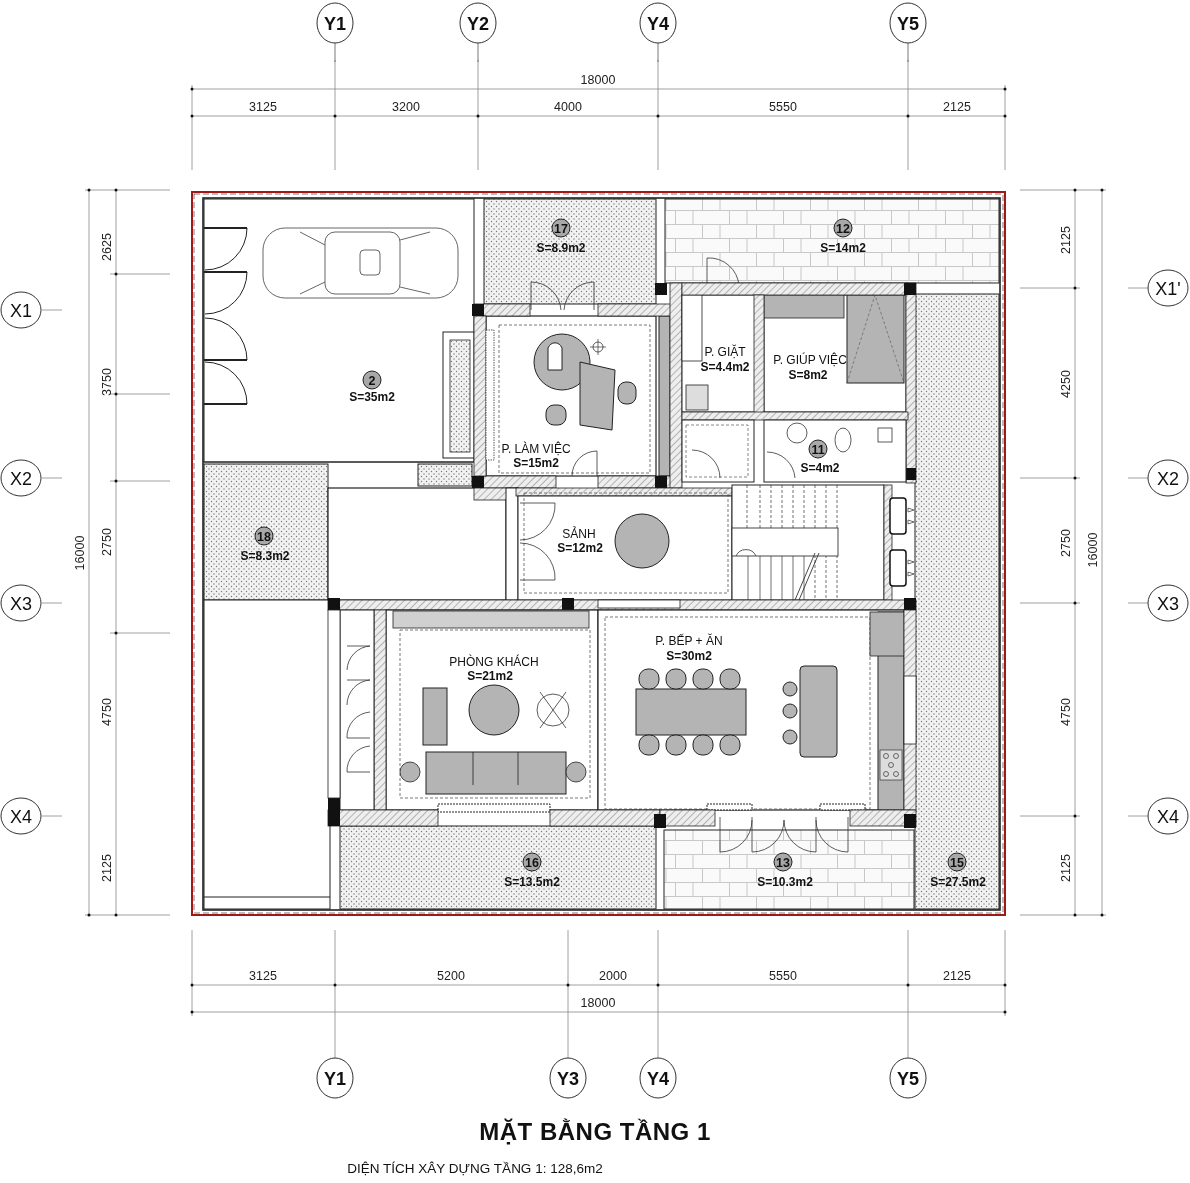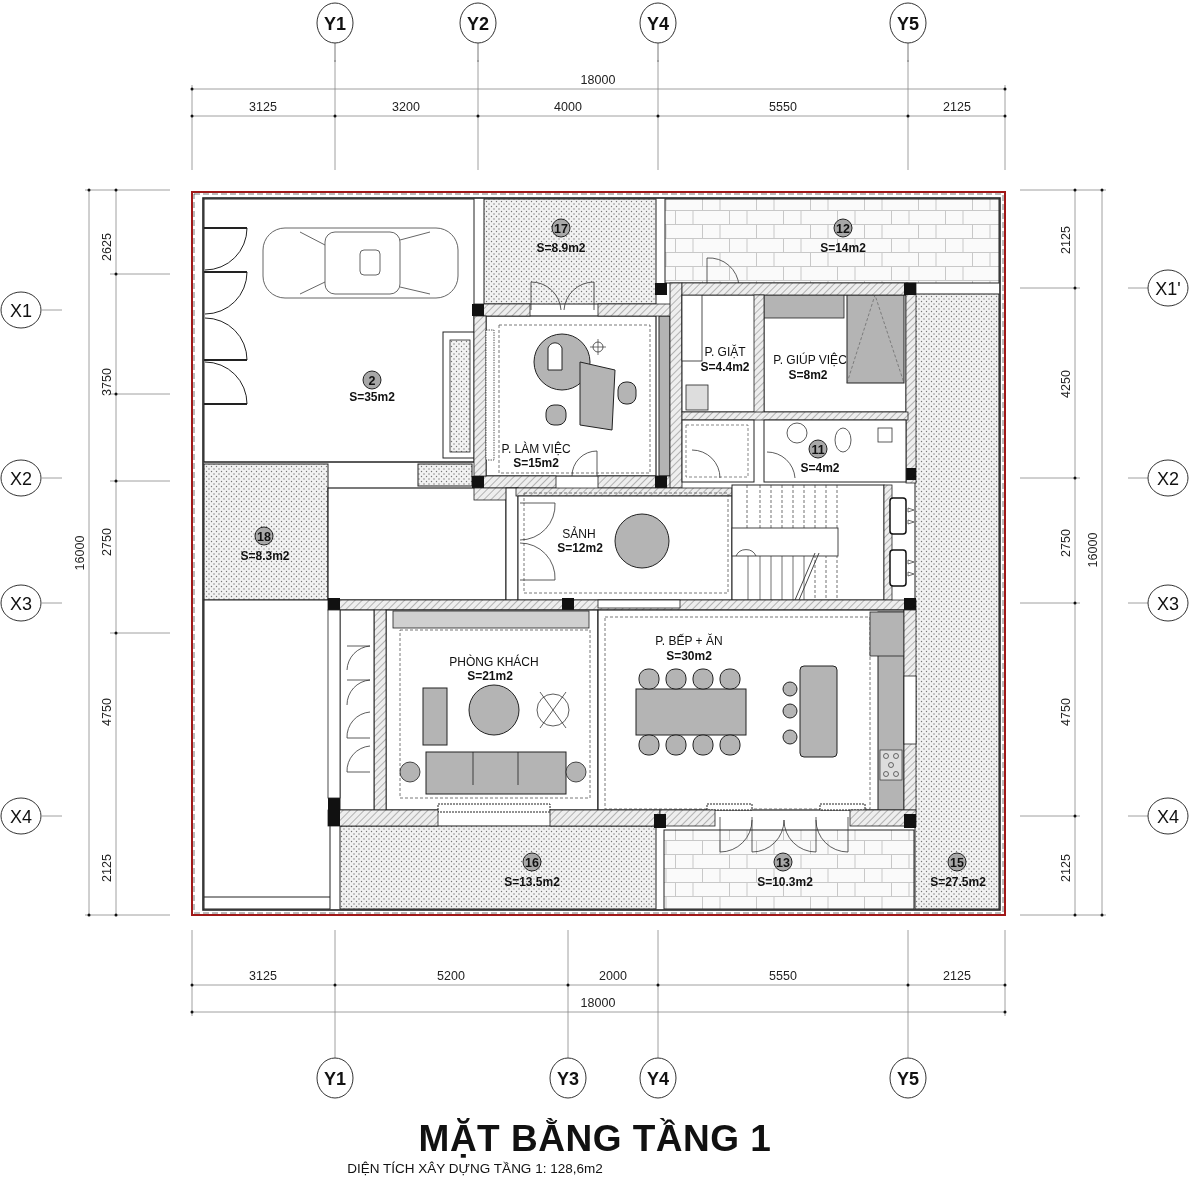--- a/index.html
+++ b/index.html
@@ -4,21 +4,21 @@
 <style>
   html, body { margin: 0; padding: 0; background: #ffffff; }
   body { width: 1190px; height: 1183px; position: relative; overflow: hidden; font-family: "Liberation Sans", sans-serif; }
   #plan { position: absolute; left: 0; top: 0; width: 1190px; height: 1183px; }
   .dim-text { font-family: "Liberation Sans", sans-serif; font-size: 12.5px; fill: #222; }
   .axis-text { font-family: "Liberation Sans", sans-serif; font-size: 18px; font-weight: bold; fill: #111; }
   .axis-text-x { font-family: "Liberation Sans", sans-serif; font-size: 18px; fill: #111; }
   .room-name { font-family: "Liberation Sans", sans-serif; font-size: 12px; fill: #111; }
   .room-area { font-family: "Liberation Sans", sans-serif; font-size: 12px; font-weight: bold; fill: #111; }
   .tag-num { font-family: "Liberation Sans", sans-serif; font-size: 12.5px; font-weight: bold; fill: #111; }
-  .title { position: absolute; left: 0; width: 1190px; top: 1118px; text-align: center; font-family: "Liberation Sans", sans-serif; font-size: 37px; font-weight: bold; color: #111; letter-spacing: 0.5px; }
+  .title { position: absolute; left: 0; width: 1190px; top: 1118px; text-align: center; font-family: "Liberation Sans", sans-serif; font-size: 24px; font-weight: bold; color: #111; letter-spacing: 0.5px; }
   .subtitle { position: absolute; left: 0; width: 950px; top: 1161px; text-align: center; font-family: "Liberation Sans", sans-serif; font-size: 13.5px; color: #111; }
 </style>
 </head>
 <body>
 
 <svg id="plan" viewBox="0 0 1190 1183" xmlns="http://www.w3.org/2000/svg">
   <defs>
     <pattern id="dots" width="5" height="5" patternUnits="userSpaceOnUse">
       <rect width="5" height="5" fill="#f2f2f2"></rect>
       <circle cx="1.5" cy="1.5" r="0.7" fill="#777"></circle>

